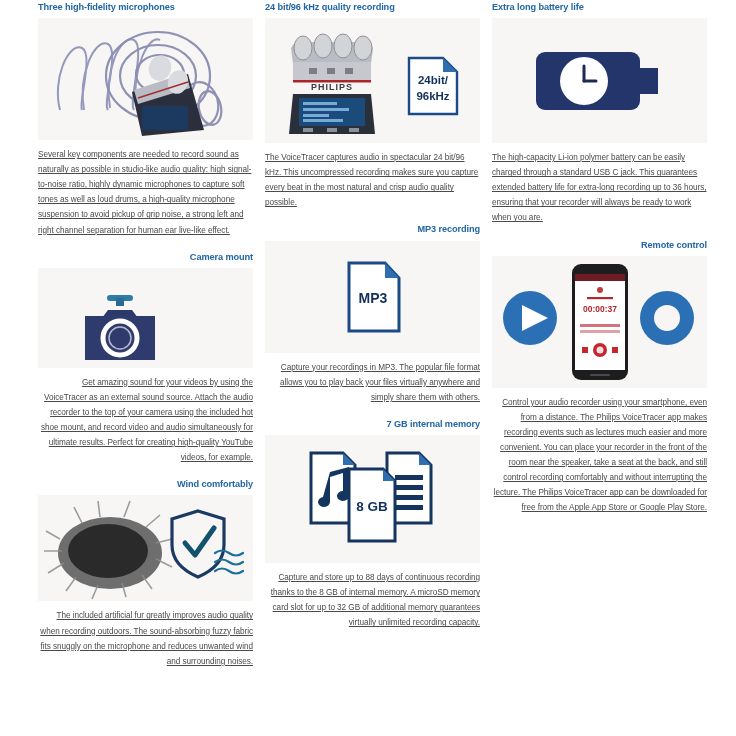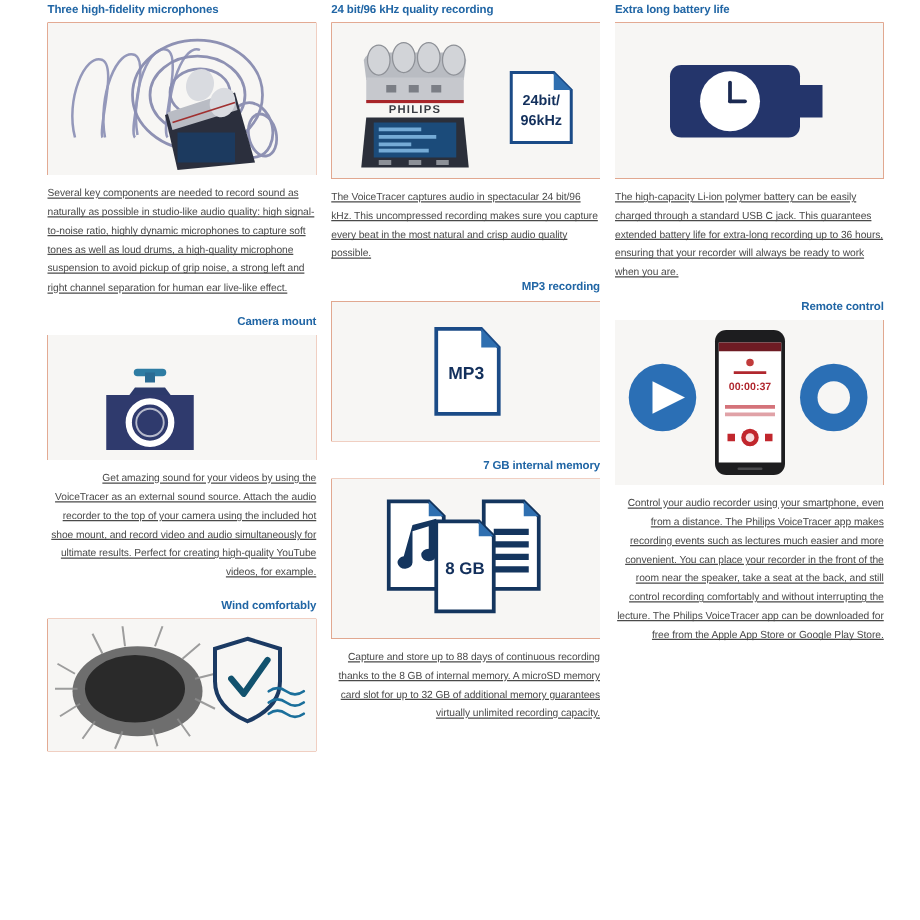--- a/index.html
+++ b/index.html
@@ -25,21 +25,21 @@
     color: #2166a5;
     letter-spacing: -0.1px;
     margin: 0 0 6px 0;
     line-height: 1.1;
   }
   .sec { margin-bottom: 0; }
   .sec + .sec { margin-top: 14px; text-align: right; }
 
   .imgbox {
     width: 215px;
-    background: #c2410c;
+    background: #15803d;
     position: relative;
     overflow: hidden;
     display: flex;
     align-items: center;
     justify-content: center;
   }
   .body-text {
     font-size: 8.2px;
     line-height: 15.1px;
     color: #4a4a4a;
@@ -133,20 +133,21 @@
             <path d="M160 16 L186 24 L186 50 C186 66 174 76 160 82 C146 76 134 66 134 50 L134 24 Z"></path>
             <path d="M147 48 L157 60 L176 33" stroke="#12526e" stroke-width="5" stroke-linecap="round" stroke-linejoin="round"></path>
           </g>
           <g fill="none" stroke="#1b6f9b" stroke-width="2.2" stroke-linecap="round">
             <path d="M177 58 q7 -5 14 0 t14 0"></path>
             <path d="M177 67 q7 -5 14 0 t14 0"></path>
             <path d="M177 76 q7 -5 14 0 t14 0"></path>
           </g>
         </svg>
       </div>
+      <p class="body-text">The included artificial fur greatly improves audio quality when recording outdoors. The sound-absorbing fuzzy fabric fits snuggly on the microphone and reduces unwanted wind and surrounding noises.</p>
     </div>
   </div>
 
   <div class="col col-mid">
 
     <div class="sec" style="margin-top:0">
       <h3 class="sec-title">24 bit/96 kHz quality recording</h3>
       <div class="imgbox h125">
         <svg width="215" height="125" viewBox="0 0 215 125" aria-hidden="true">
           <rect width="215" height="125" fill="#f7f6f4"></rect>
@@ -196,20 +197,21 @@
       <div class="imgbox h112">
         <svg width="215" height="112" viewBox="0 0 215 112" aria-hidden="true">
           <rect width="215" height="112" fill="#f7f6f4"></rect>
           <g>
             <path d="M84 22 L120 22 L134 37 L134 90 L84 90 Z" fill="#ffffff" stroke="#1b4b87" stroke-width="3"></path>
             <path d="M120 22 L120 37 L134 37 Z" fill="#2f6fb0"></path>
             <text x="108" y="62" font-family="Liberation Sans, sans-serif" font-size="14" font-weight="bold" fill="#13305c" text-anchor="middle">MP3</text>
           </g>
         </svg>
       </div>
+      <p class="body-text">Capture your recordings in MP3. The popular file format allows you to play back your files virtually anywhere and simply share them with others.</p>
     </div>
 
     <div class="sec">
       <h3 class="sec-title">7 GB internal memory</h3>
       <div class="imgbox h128">
         <svg width="215" height="128" viewBox="0 0 215 128" aria-hidden="true">
           <rect width="215" height="128" fill="#f7f6f4"></rect>
           <g>
             <path d="M46 18 L78 18 L90 30 L90 88 L46 88 Z" fill="#ffffff" stroke="#14355e" stroke-width="3"></path>
             <path d="M78 18 L78 30 L90 30 Z" fill="#2f6fb0"></path>

